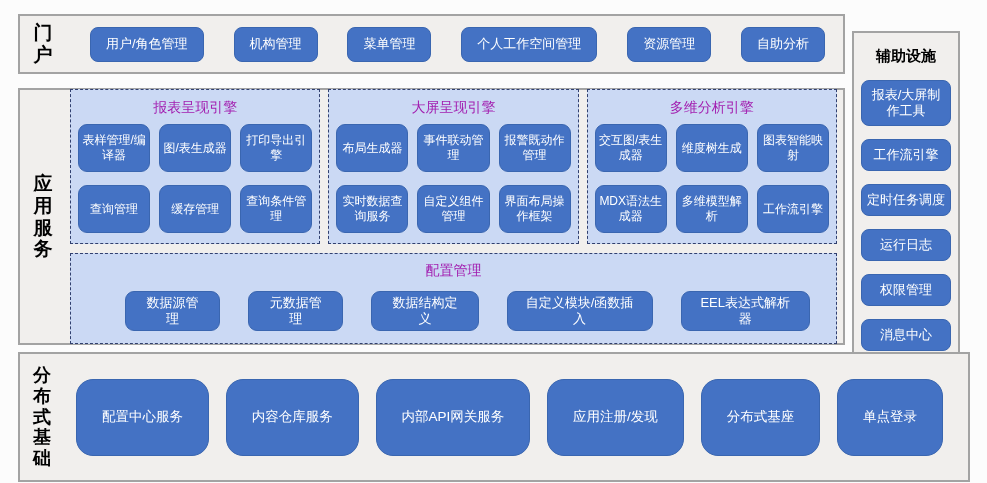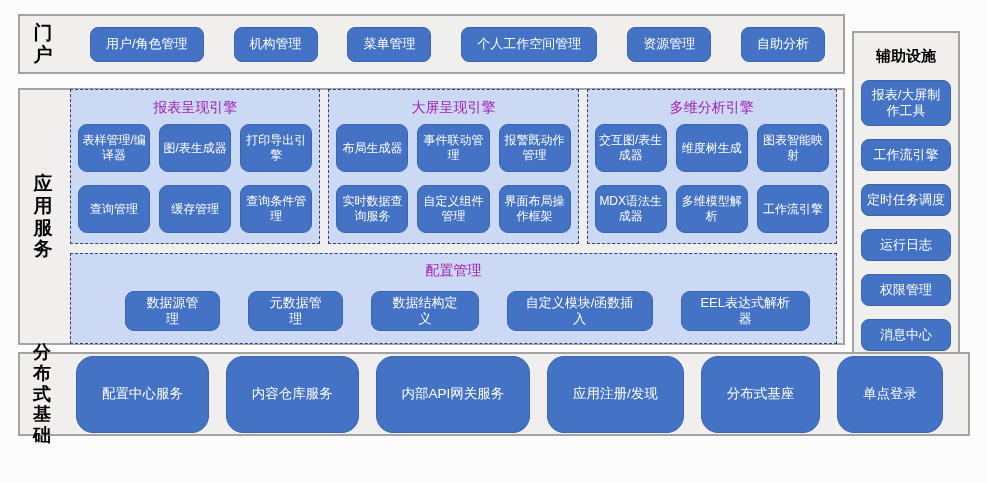--- a/index.html
+++ b/index.html
@@ -11,21 +11,21 @@
   .section{
     position:absolute;
     background:var(--section-fill,#f1efed);
     border:2px solid var(--section-border,#a3a3a3);
     box-sizing:border-box;
     display:flex;
   }
   .sec-portal{left:18px;top:14px;width:827px;height:60px;align-items:center;padding:0 18px 0 12px;}
   .sec-app{left:18px;top:88px;width:827px;height:257px;align-items:center;padding:0 6px 0 12px;}
   .sec-aux{left:852px;top:31px;width:108px;height:331px;flex-direction:column;padding:8px 7px;}
-  .sec-foundation{left:18px;top:352px;width:952px;height:84px;align-items:center;padding:0 25px 0 12px;}
+  .sec-foundation{left:18px;top:352px;width:952px;height:130px;align-items:center;padding:0 25px 0 12px;}
 
   .vlabel{
     font-weight:bold;font-size:19px;line-height:1.15;
     width:22px;word-break:break-all;text-align:center;
     flex:0 0 auto;
   }
   .vlabel.small{font-size:18px;width:20px;}
 
   .node{
     background:var(--node-fill,#4472c4);

